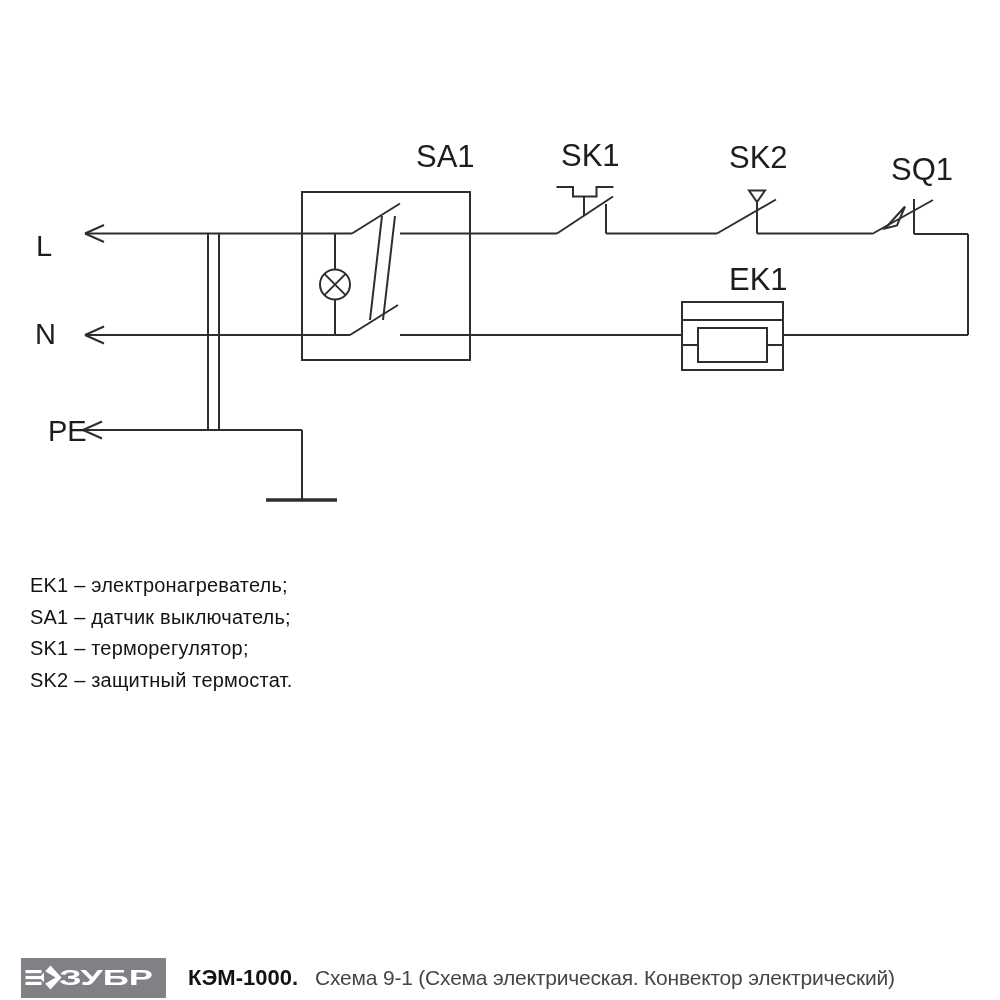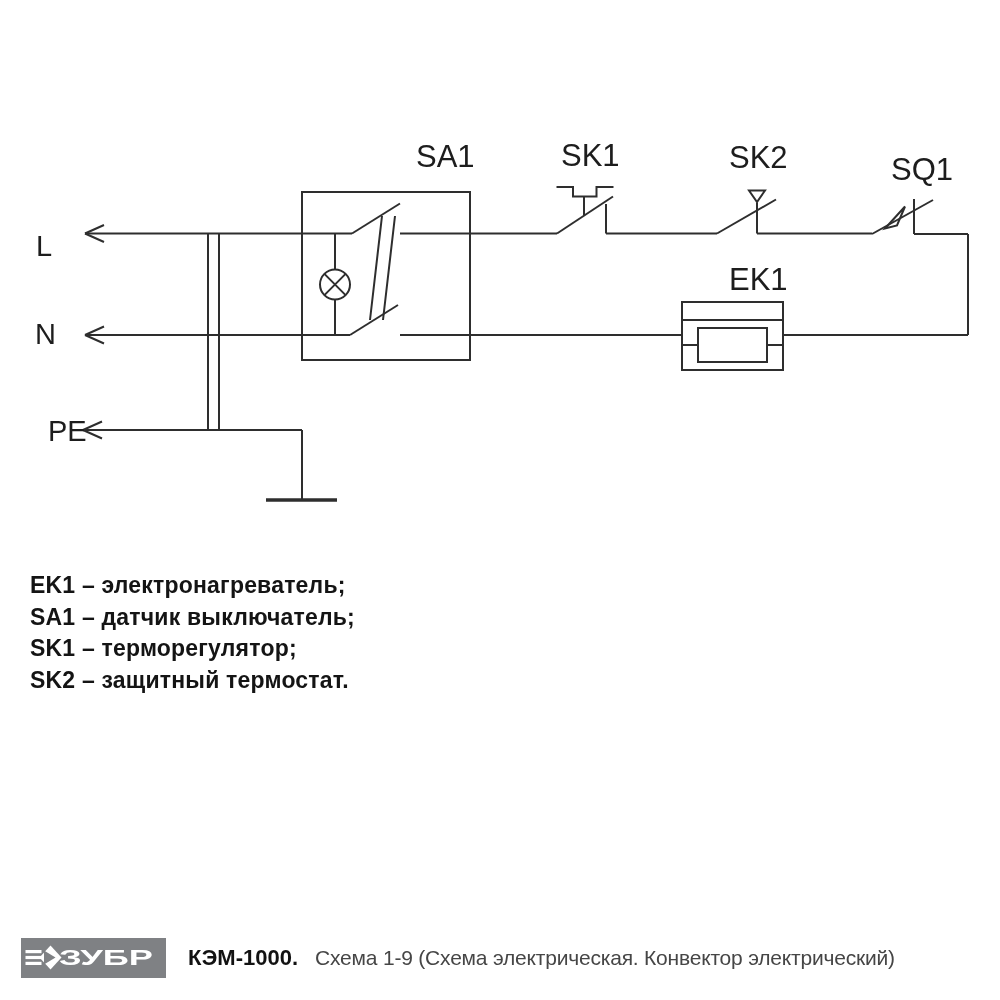--- a/index.html
+++ b/index.html
@@ -12,25 +12,25 @@
   }
   .schematic{position:absolute;left:0;top:0;}
   .schematic text{
     font-family:"Liberation Sans",sans-serif;
     fill:#1d1d1d;
   }
   .term-label{font-size:29px;}
   .comp-label{font-size:31px;}
   .legend{
     position:absolute;left:30px;top:570px;
-    font-size:23px;line-height:31.5px;color:#141414;
-    letter-spacing:0.2px;white-space:nowrap;font-weight:bold;
+    font-size:20px;line-height:31.5px;color:#141414;
+    letter-spacing:0.2px;white-space:nowrap;
   }
   .footer{
-    position:absolute;left:21px;top:938px;height:40px;
+    position:absolute;left:21px;top:958px;height:40px;
     display:flex;align-items:center;
   }
   .logo-box{display:block;}
   .footer-text{
     margin-left:22px;display:flex;align-items:baseline;white-space:nowrap;gap:8px;
   }
   .footer-model{
     font-size:22px;font-weight:bold;color:#121212;
   }
   .footer-caption{
@@ -144,17 +144,17 @@
         <polygon points="29.5,7.5 40.5,19.5 29.5,31.5 18.5,19.5" fill="#ffffff"></polygon>
         <rect x="4.5" y="12" width="16" height="3.2" fill="#ffffff"></rect>
         <rect x="4.5" y="17.9" width="16" height="3.2" fill="#ffffff"></rect>
         <rect x="4.5" y="23.8" width="16" height="3.2" fill="#ffffff"></rect>
         <polygon points="23,12.5 34.5,19.5 23,26.5" fill="#7f8184"></polygon>
       </g>
       <text x="38" y="27" font-size="22" font-weight="bold" fill="#ffffff" textLength="94" lengthAdjust="spacingAndGlyphs">ЗУБР</text>
     </svg>
     <div class="footer-text">
       <span class="footer-model">КЭМ-1000.</span>
-      <span class="footer-caption">Схема 1-9 (Схема электрическая. Конвектор электрический)</span>
+      <span class="footer-caption">Схема 9-1 (Схема электрическая. Конвектор электрический)</span>
     </div>
   </div>
 
 </div>
 
 </body></html>

